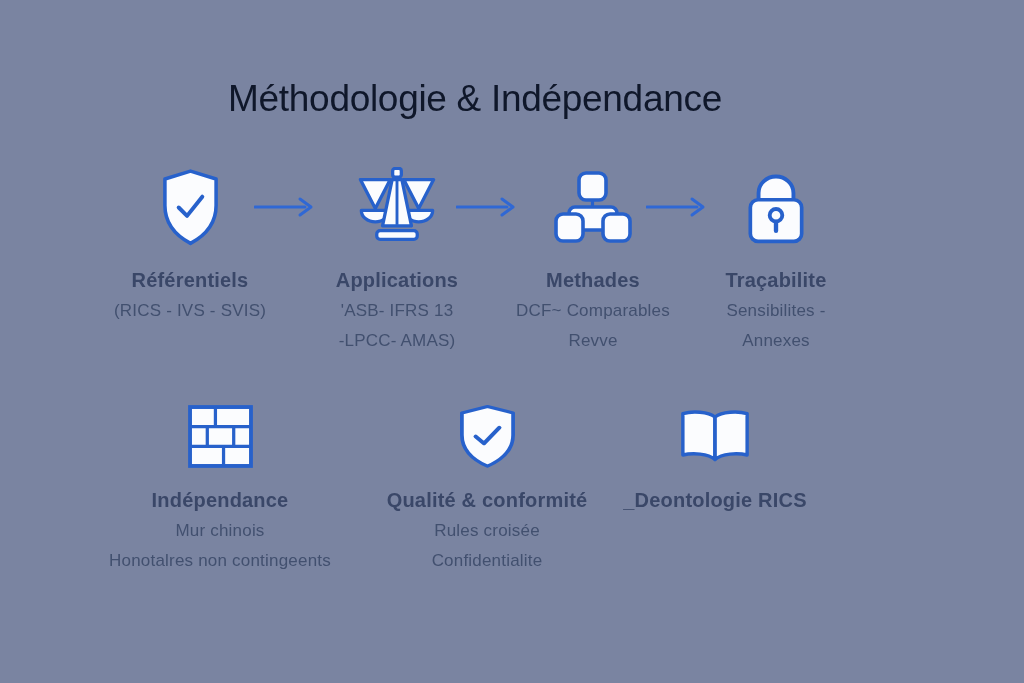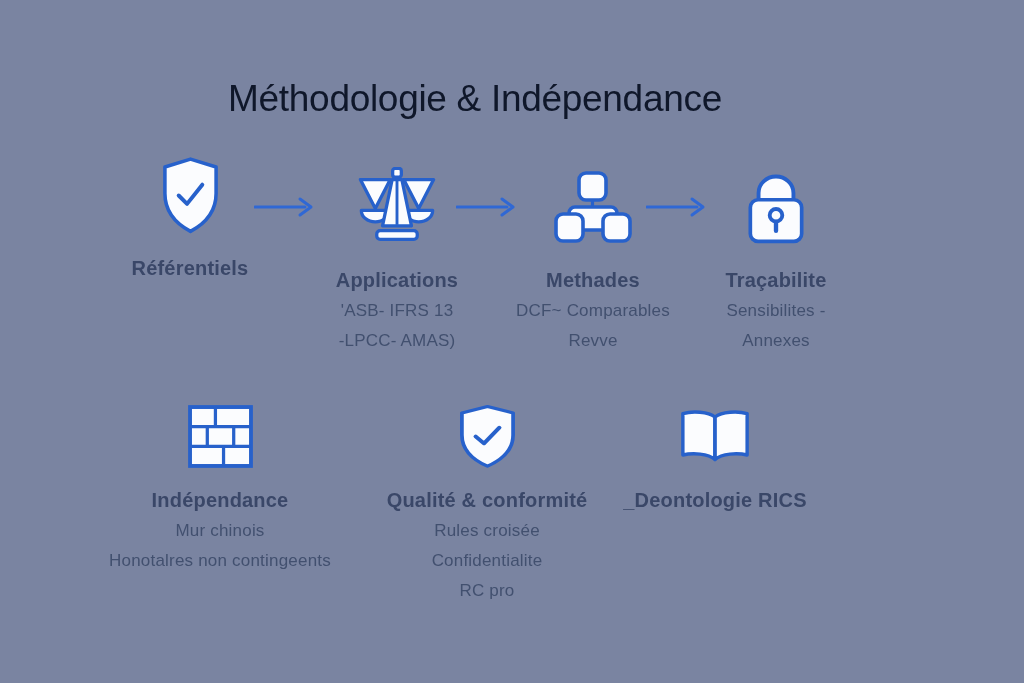--- a/index.html
+++ b/index.html
@@ -45,28 +45,29 @@
     letter-spacing: 0.2px;
   }
   .arrow { position: absolute; }
   .icon-stroke { stroke: #2761cb; fill: #fbfcfe; }
 </style>
 </head>
 <body>
 
 <div class="page-title">Méthodologie &amp; Indépendance</div>
 
-<div class="col row1" style="left:80px; top:154px; width:220px;">
+<div class="col row1" style="left:80px; top:166px; width:220px;">
   <div class="icon-box">
     <svg width="63" height="79" viewBox="0 0 64 80">
       <path class="icon-stroke" stroke-width="3.6" stroke-linejoin="round" d="M32 3 L58 11 V38 C58 56 47 68.5 32 76.5 C17 68.5 6 56 6 38 V11 Z"></path>
       <polyline points="20,40 28.5,48.5 44,29" fill="none" stroke="#2761cb" stroke-width="4" stroke-linecap="round" stroke-linejoin="round"></polyline>
     </svg>
   </div>
   <div class="step-label">Référentiels</div>
+  <div class="step-line">(RICS - IVS - SVIS)</div>
 </div>
 
 <div class="col row1" style="left:287px; top:166px; width:220px;">
   <div class="icon-box">
     <svg width="82" height="81" viewBox="0 0 84 84">
       <rect class="icon-stroke" stroke-width="3.4" x="37.5" y="1.5" width="9" height="9" rx="2.5"></rect>
       <polygon class="icon-stroke" stroke-width="3.4" stroke-linejoin="round" points="4,13 35,13 19.5,43"></polygon>
       <polygon class="icon-stroke" stroke-width="3.4" stroke-linejoin="round" points="49,13 80,13 64.5,43"></polygon>
       <path class="icon-stroke" stroke-width="3.4" stroke-linejoin="round" d="M5 45 A14.5 12 0 0 0 34 45 Z"></path>
       <path class="icon-stroke" stroke-width="3.4" stroke-linejoin="round" d="M50 45 A14.5 12 0 0 0 79 45 Z"></path>
@@ -148,21 +149,20 @@
 <div class="col row2" style="left:337px; top:403px; width:300px;">
   <div class="icon-box">
     <svg width="63" height="65" viewBox="0 0 64 80" preserveAspectRatio="none">
       <path class="icon-stroke" stroke-width="3.8" stroke-linejoin="round" d="M32 3 L58 11 V38 C58 56 47 68.5 32 76.5 C17 68.5 6 56 6 38 V11 Z"></path>
       <polyline points="20,40 28.5,48.5 44,29" fill="none" stroke="#2761cb" stroke-width="4.4" stroke-linecap="round" stroke-linejoin="round"></polyline>
     </svg>
   </div>
   <div class="step-label">Qualité &amp; conformité</div>
   <div class="step-line">Rules croisée</div>
   <div class="step-line">Confidentialite</div>
-  <div class="step-line">RC pro</div>
 </div>
 
 <div class="col row2" style="left:565px; top:403px; width:300px;">
   <div class="icon-box">
     <svg width="74" height="57" viewBox="0 0 76 58">
       <path class="icon-stroke" stroke-width="3.5" stroke-linejoin="round" d="M38 9 C31 3.5 15 2.5 5 5.5 L5 48 C15 45.5 31 46.5 38 52.5 Z"></path>
       <path class="icon-stroke" stroke-width="3.5" stroke-linejoin="round" d="M38 9 C45 3.5 61 2.5 71 5.5 L71 48 C61 45.5 45 46.5 38 52.5 Z"></path>
       <line x1="38" y1="9" x2="38" y2="52.5" stroke="#2761cb" stroke-width="3"></line>
     </svg>
   </div>

